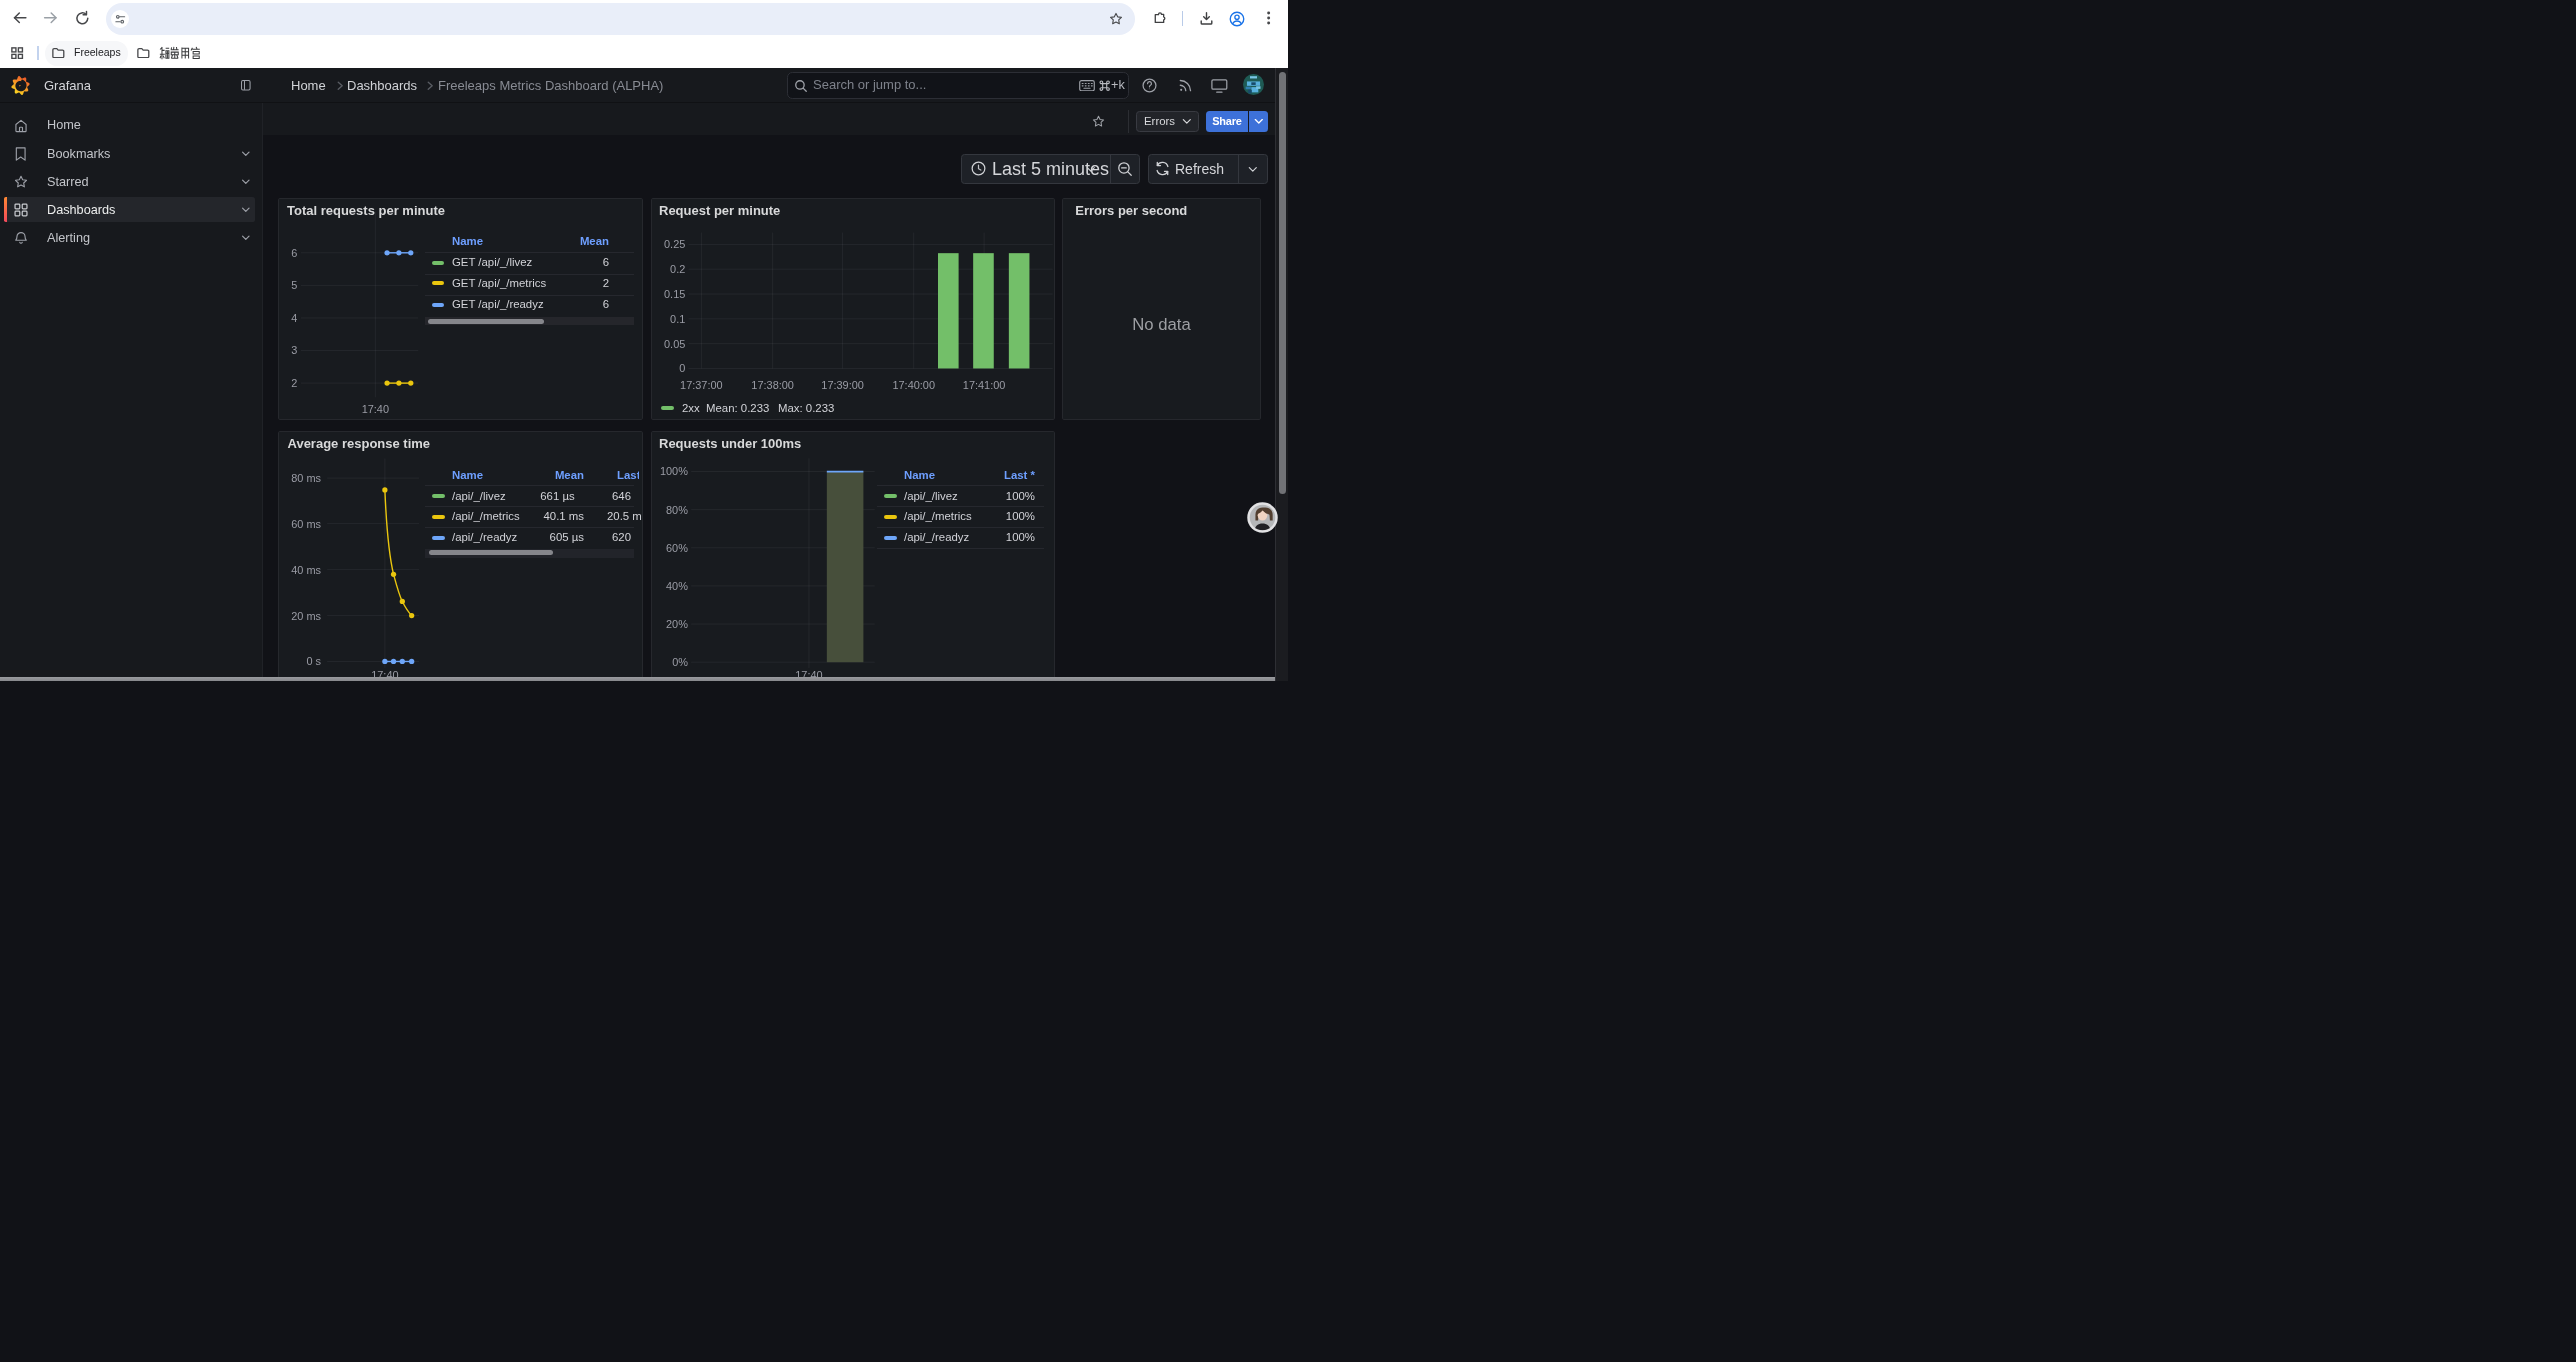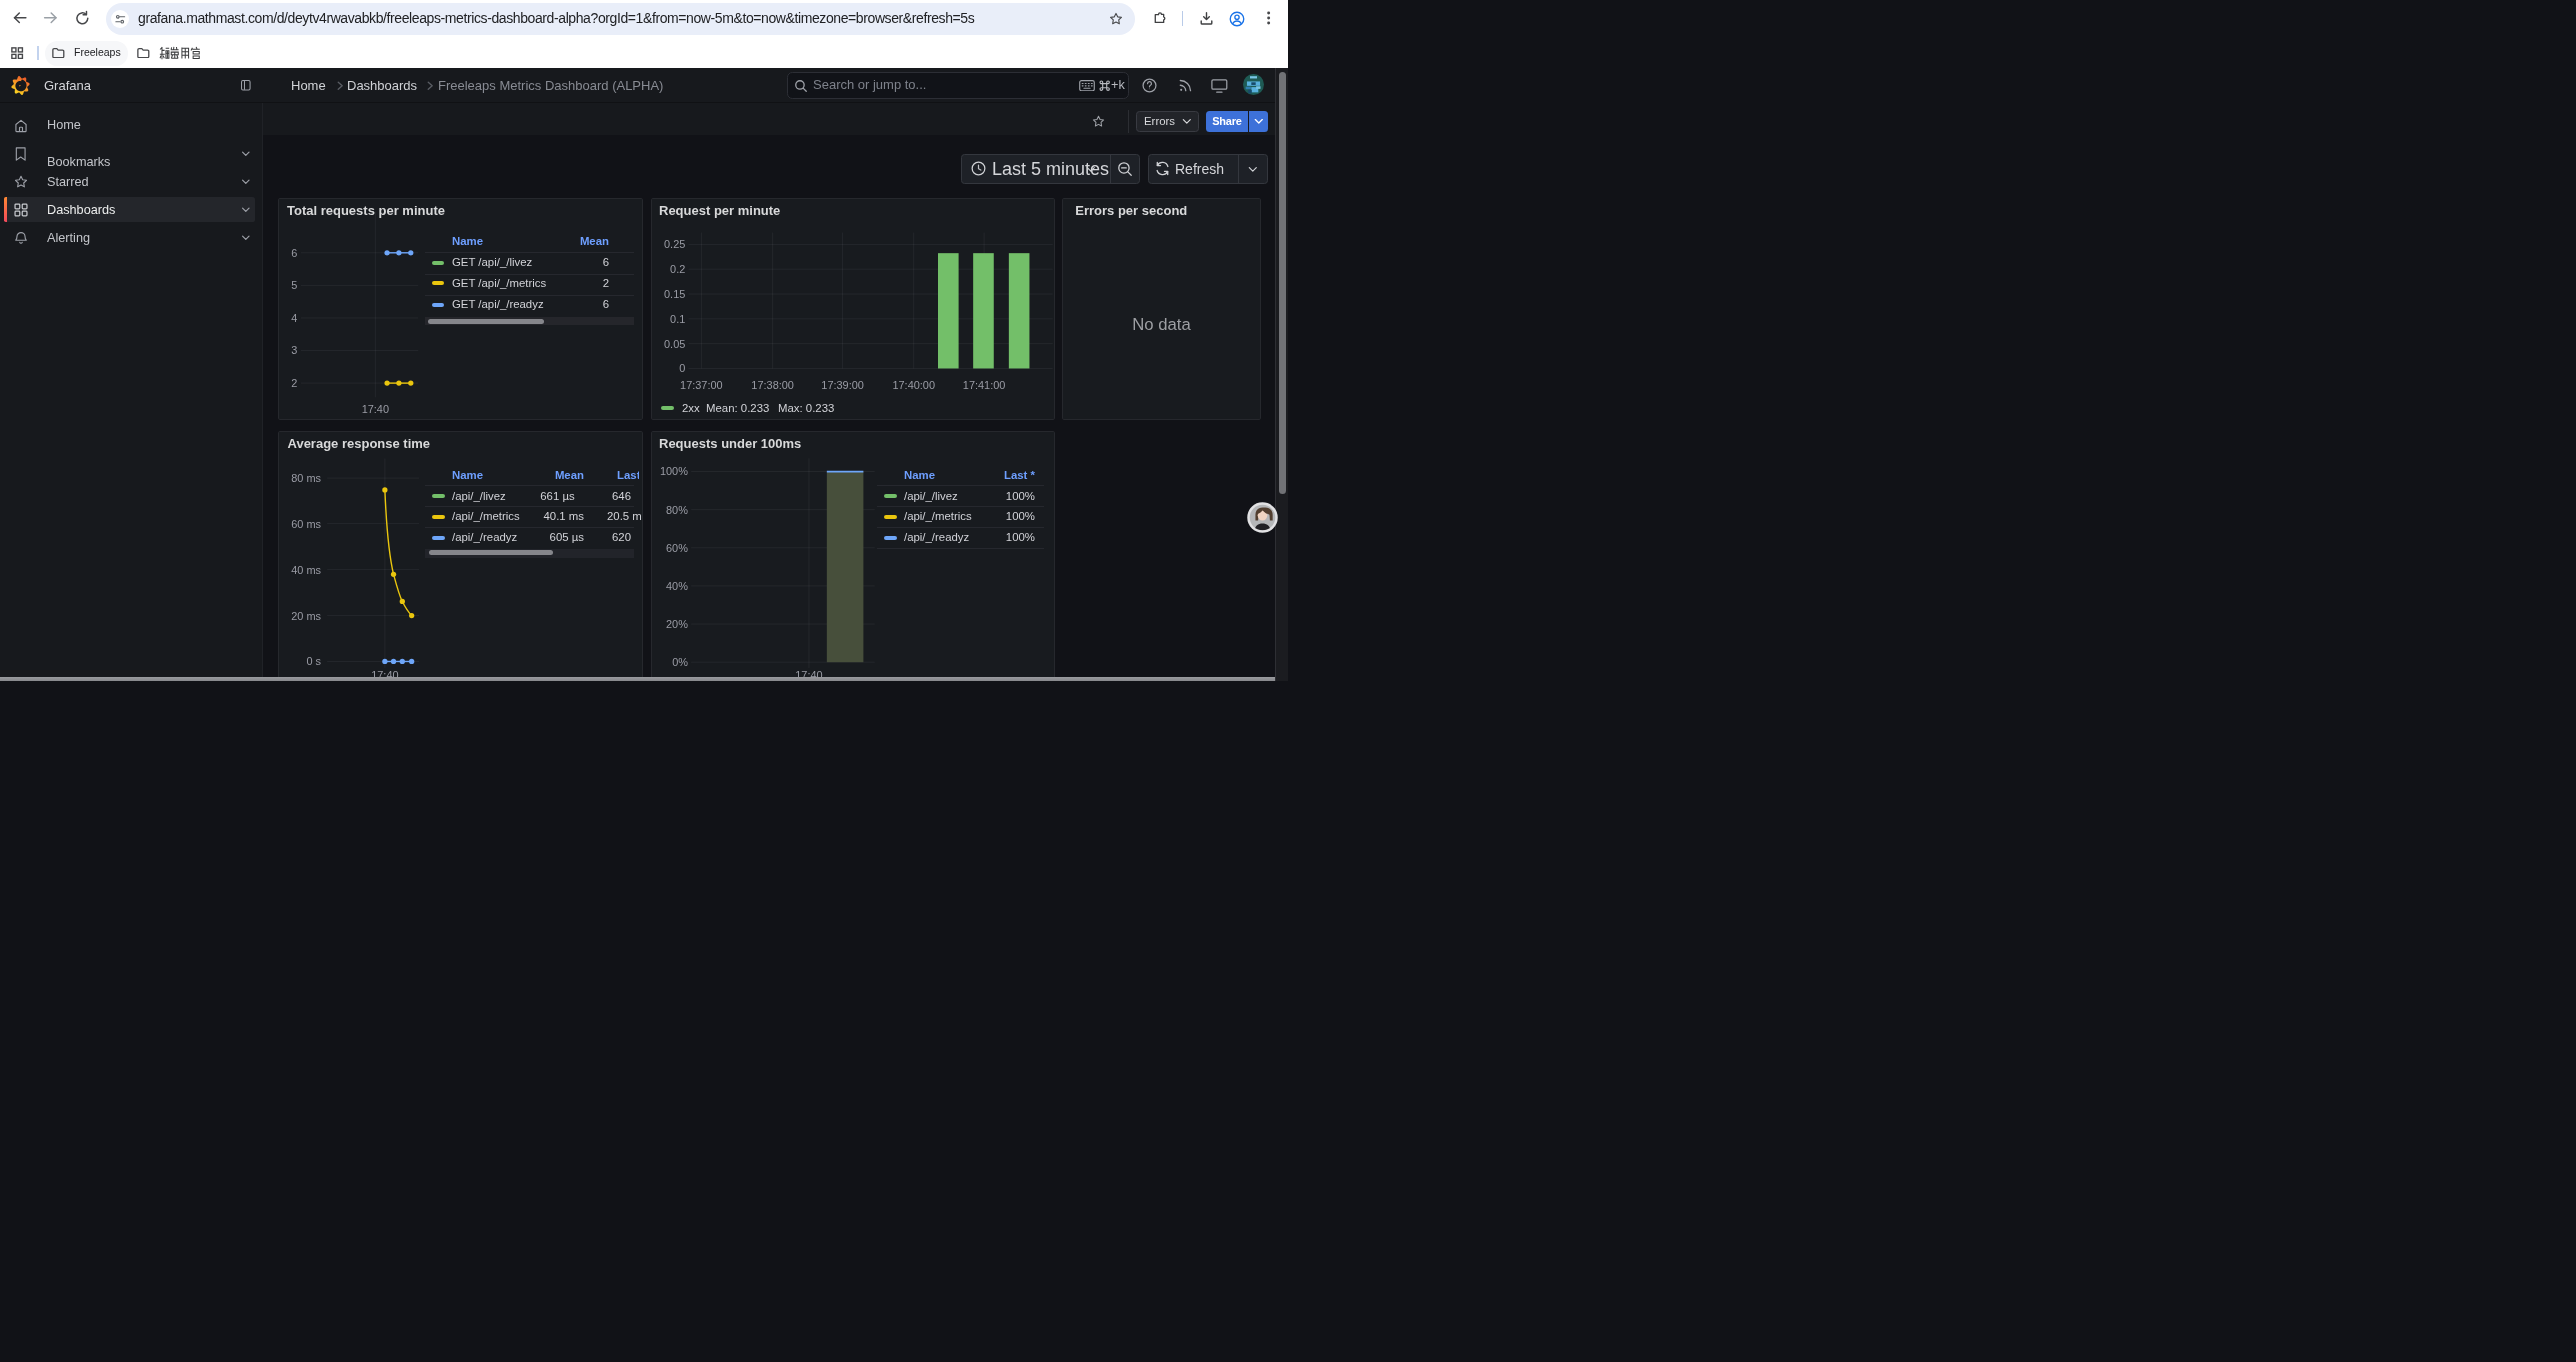--- a/index.html
+++ b/index.html
@@ -39,21 +39,20 @@
       <path d="M14.2 1.6 v3.8 h-3.8" stroke-linejoin="round"></path>
     </svg>
     <div class="pill"></div>
     <div class="abs" style="left:111px;top:10px;width:18.4px;height:18.4px;border-radius:50%;background:#ffffff;"></div>
     <svg class="abs" style="left:115px;top:14px" width="10.5" height="10.5" viewBox="0 0 12 12" fill="none" stroke="#5f6368" stroke-width="1.3" stroke-linecap="round">
       <circle cx="3.2" cy="3.2" r="1.5"></circle>
       <path d="M5.4 3.2 H11"></path>
       <path d="M1 8.8 H5.6"></path>
       <circle cx="8.3" cy="8.8" r="1.5"></circle>
     </svg>
-    <div id="urltext">grafana.mathmast.com/d/deytv4rwavabkb/freeleaps-metrics-dashboard-alpha?orgId=1&amp;from=now-5m&amp;to=now&amp;timezone=browser&amp;refresh=5s</div>
     <svg class="abs" style="left:1109px;top:12.3px" width="14" height="14" viewBox="0 0 16 16" fill="none" stroke="#47484b" stroke-width="1.3" stroke-linejoin="round">
       <path d="M8 1.6 l1.9 3.9 4.3 .6 -3.1 3 .7 4.3 L8 11.4 4.2 13.4 l.7 -4.3 -3.1 -3 4.3 -.6 Z"></path>
     </svg>
     <svg class="abs" style="left:1153px;top:12px" width="14" height="14" viewBox="0 0 16 16" fill="none" stroke="#3f4042" stroke-width="1.5" stroke-linejoin="round">
       <path d="M6.3 2.8 a1.7 1.7 0 0 1 3.4 0 h2.5 v2.9 a1.7 1.7 0 0 1 0 3.3 v2.9 H2.6 V3 h3.7 Z"></path>
     </svg>
     <div class="abs" style="left:1182px;top:11px;width:1.3px;height:15px;background:#b9cbe8;"></div>
     <svg class="abs" style="left:1199px;top:11.4px" width="15" height="15" viewBox="0 0 17 17" fill="none" stroke="#3f4042" stroke-width="1.6" stroke-linecap="round" stroke-linejoin="round">
       <path d="M8.5 2 v7.2"></path>
       <path d="M5.3 6.4 8.5 9.6 11.7 6.4"></path>
@@ -172,21 +171,21 @@
       <div class="abs" style="left:4px;top:94px;width:251px;height:25px;background:#24262b;border-radius:2.6px;"></div>
       <div class="abs" style="left:4px;top:94px;width:3.1px;height:25px;background:linear-gradient(#ff8833,#f2495c);border-radius:1.8px 0 0 1.8px;"></div>
       <svg class="abs" style="left:14px;top:15.6px" width="14" height="14" viewBox="0 0 16 16" fill="none" stroke="#9da0a8" stroke-width="1.3" stroke-linejoin="round">
         <path d="M2.2 6.3 8 1.6 13.8 6.3 V13.6 a0.8 0.8 0 0 1 -0.8 0.8 H3 a0.8 0.8 0 0 1 -0.8 -0.8 Z"></path>
         <path d="M6.3 14.2 v-4.2 a0.6 0.6 0 0 1 .6 -.6 h2.2 a0.6 0.6 0 0 1 .6 .6 v4.2"></path>
       </svg>
       <div class="abs" style="left:47px;top:15.3px;font-size:12.7px;color:#c3c5ca;line-height:15px;">Home</div>
       <svg class="abs" style="left:15.3px;top:44px" width="11.4" height="14" viewBox="0 0 13 16" fill="none" stroke="#9da0a8" stroke-width="1.3" stroke-linejoin="round">
         <path d="M1.5 1 h10 v14 l-5 -3.6 -5 3.6 Z"></path>
       </svg>
-      <div class="abs" style="left:47px;top:44px;font-size:12.7px;color:#c3c5ca;line-height:15px;margin-top:8px;">Bookmarks</div>
+      <div class="abs" style="left:47px;top:44px;font-size:12.7px;color:#c3c5ca;line-height:15px;">Bookmarks</div>
       <svg class="abs" style="left:14px;top:72px" width="14" height="14" viewBox="0 0 15 15" fill="none" stroke="#9da0a8" stroke-width="1.2" stroke-linejoin="round">
         <path d="M7.5 1.4 l1.8 3.7 4.1 .6 -3 2.9 .7 4.1 -3.6 -1.9 -3.6 1.9 .7 -4.1 -3 -2.9 4.1 -.6 Z"></path>
       </svg>
       <div class="abs" style="left:47px;top:72px;font-size:12.7px;color:#c3c5ca;line-height:15px;">Starred</div>
       <svg class="abs" style="left:14px;top:100px" width="14" height="14" viewBox="0 0 16 16" fill="none" stroke="#c9cbd0" stroke-width="1.4">
         <rect x="1.2" y="1.2" width="5.4" height="5.4" rx="1"></rect>
         <rect x="9.4" y="1.2" width="5.4" height="5.4" rx="1"></rect>
         <rect x="1.2" y="9.4" width="5.4" height="5.4" rx="1"></rect>
         <rect x="9.4" y="9.4" width="5.4" height="5.4" rx="1"></rect>
       </svg>

